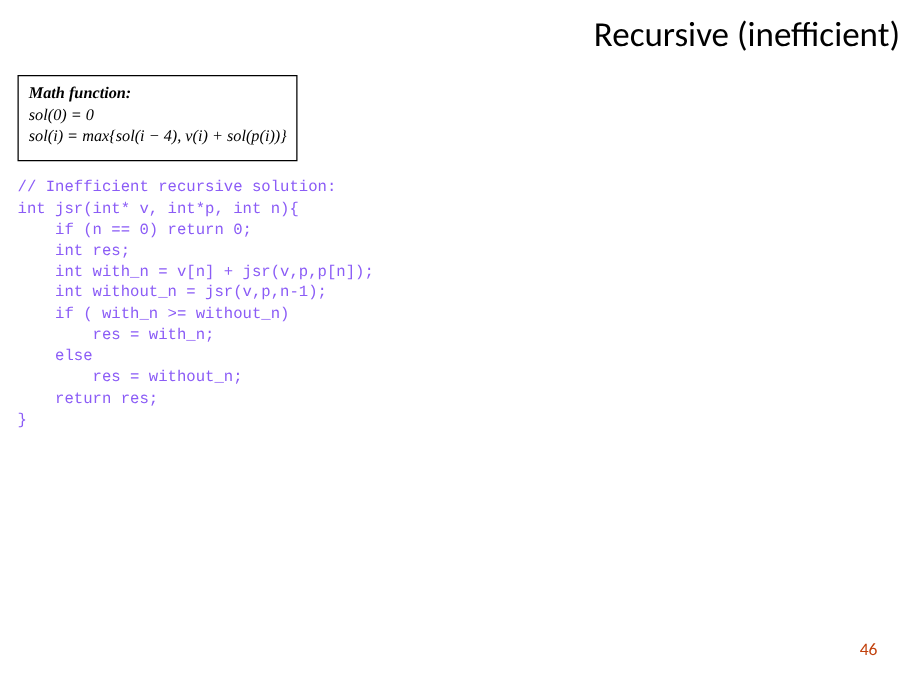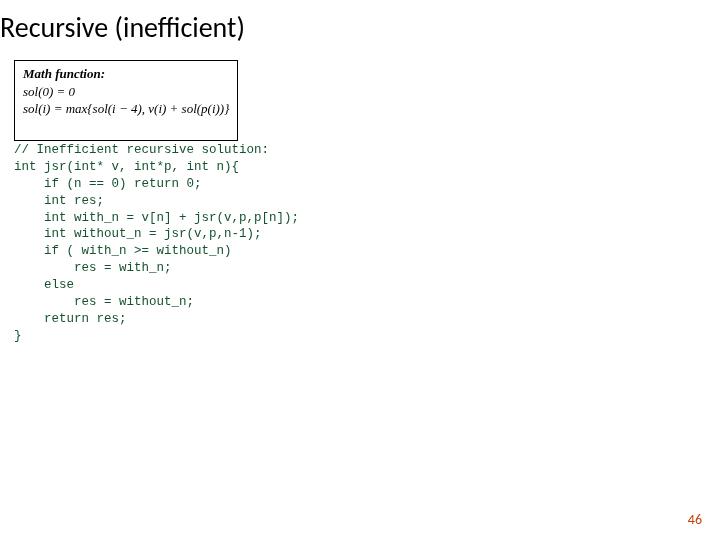--- a/index.html
+++ b/index.html
@@ -16,31 +16,31 @@
     width: 720px;
     height: 540px;
     position: relative;
     box-sizing: border-box;
   }
   .title {
     position: absolute;
     top: 10px;
     left: 0;
     width: 720px;
-    text-align: left;
+    text-align: right;
     font-size: 28px;
     color: #000000;
     font-weight: 400;
   }
   .math-box {
     position: absolute;
     top: 60px;
     left: 14px;
     border: 1px solid #000;
-    padding: 4px 8px 22px 8px;
+    padding: 4px 8px 10px 8px;
     font-family: "Times New Roman", Times, serif;
     font-size: 13px;
     line-height: 1.35;
     min-width: 200px;
   }
   .math-box .mf-label {
     font-style: italic;
     font-weight: bold;
   }
   .math-box .eq {
@@ -48,21 +48,21 @@
     white-space: nowrap;
   }
   .code-block {
     position: absolute;
     top: 142px;
     left: 14px;
     font-family: "Courier New", Courier, monospace;
     font-size: 12.5px;
     line-height: 1.35;
     white-space: pre;
-    color: #14532d;
+    color: #8b5cf6;
   }
   .page-number {
     position: absolute;
     right: 18px;
     bottom: 12px;
     font-size: 14px;
     color: #c2410c;
   }
 </style>
 </head>

